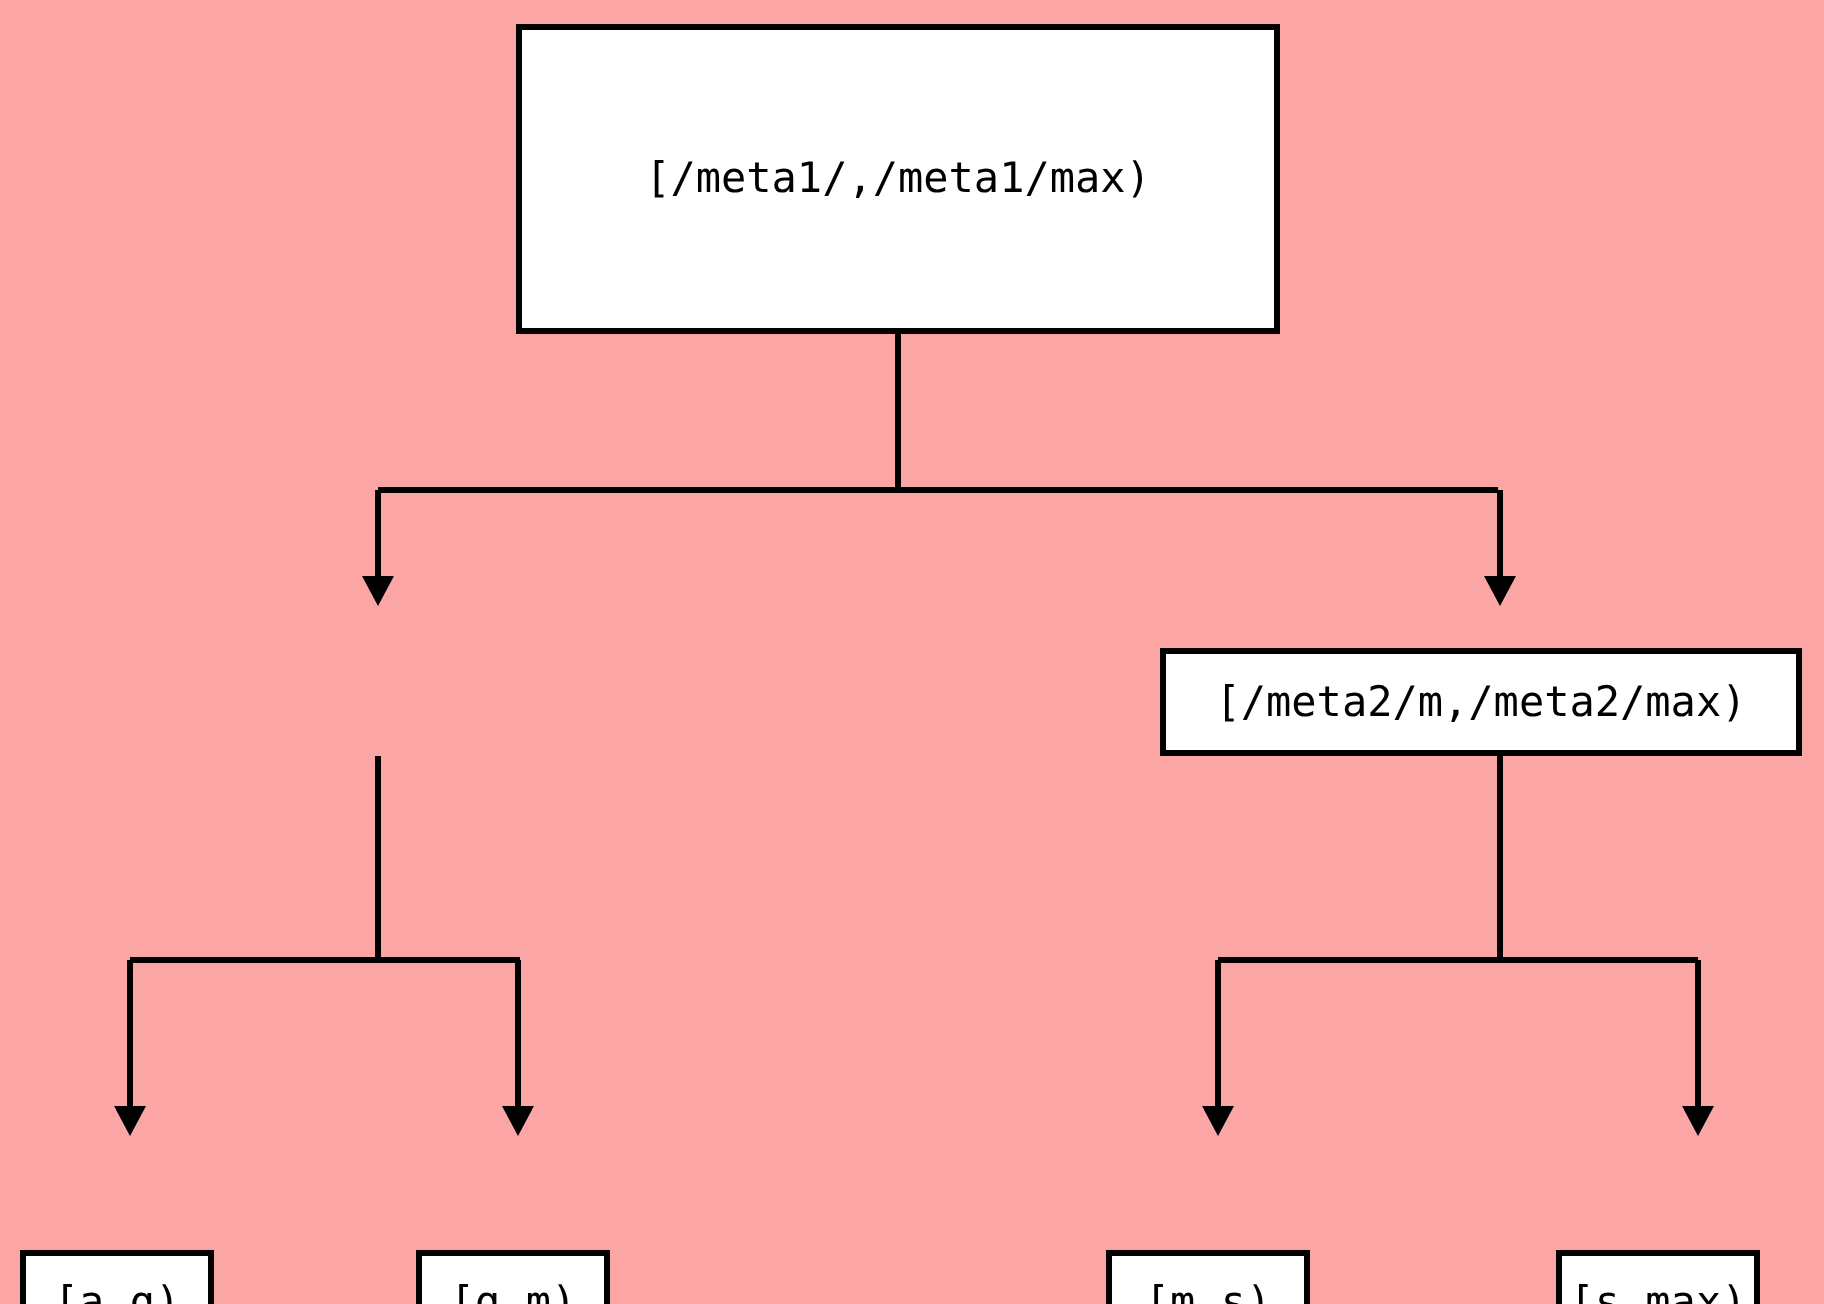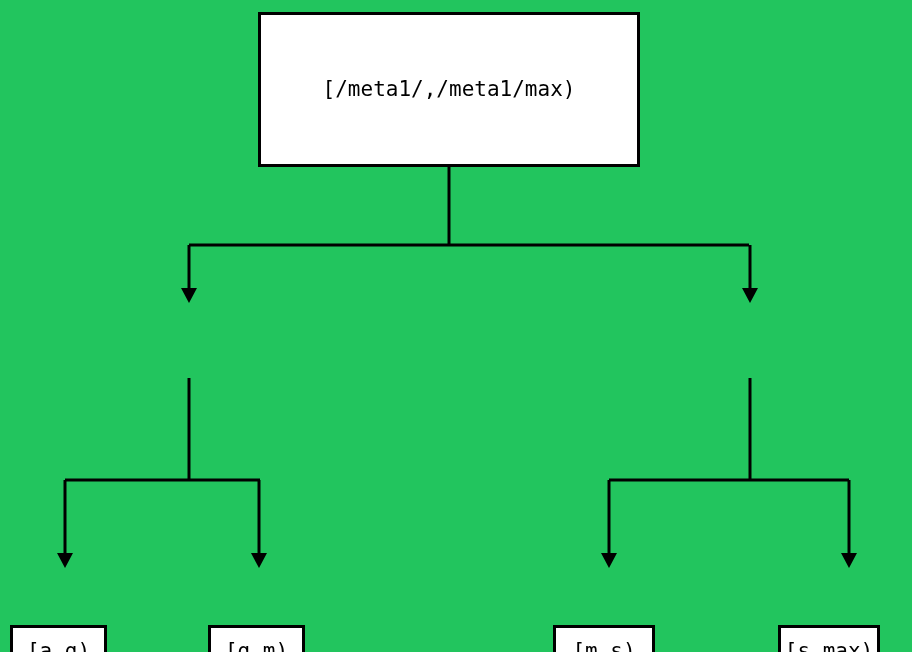--- a/index.html
+++ b/index.html
@@ -5,21 +5,21 @@
 <style>
   html, body {
     margin: 0;
     padding: 0;
     background: #ffffff;
   }
   #canvas {
     position: relative;
     width: 912px;
     height: 652px;
-    background: #22c55e;
+    background: #fca5a5;
     overflow: hidden;
     font-family: "DejaVu Sans Mono", "Liberation Mono", monospace;
   }
   #edge-layer {
     position: absolute;
     left: 0;
     top: 0;
     width: 912px;
     height: 652px;
     pointer-events: none;
@@ -87,20 +87,23 @@
       <path d="M 849 480 L 849 554" stroke="#000000" stroke-width="3" fill="none"></path>
       <polygon points="841,553 857,553 849,568" fill="#000000"></polygon>
     </g>
   </svg>
 
   <div class="node node-root" style="left:258px; top:12px; width:382px; height:155px;">
     <span class="node-label">[/meta1/,/meta1/max)</span>
   </div>
 
 
+  <div class="node node-mid" style="left:580px; top:324px; width:321px; height:54px;">
+    <span class="node-label">[/meta2/m,/meta2/max)</span>
+  </div>
 
   <div class="node node-leaf" style="left:10px; top:584px; width:97px; height:53px;">
     <span class="node-label">[a,g)</span>
   </div>
 
   <div class="node node-leaf" style="left:208px; top:584px; width:97px; height:53px;">
     <span class="node-label">[g,m)</span>
   </div>
 
   <div class="node node-leaf" style="left:553px; top:584px; width:102px; height:53px;">

